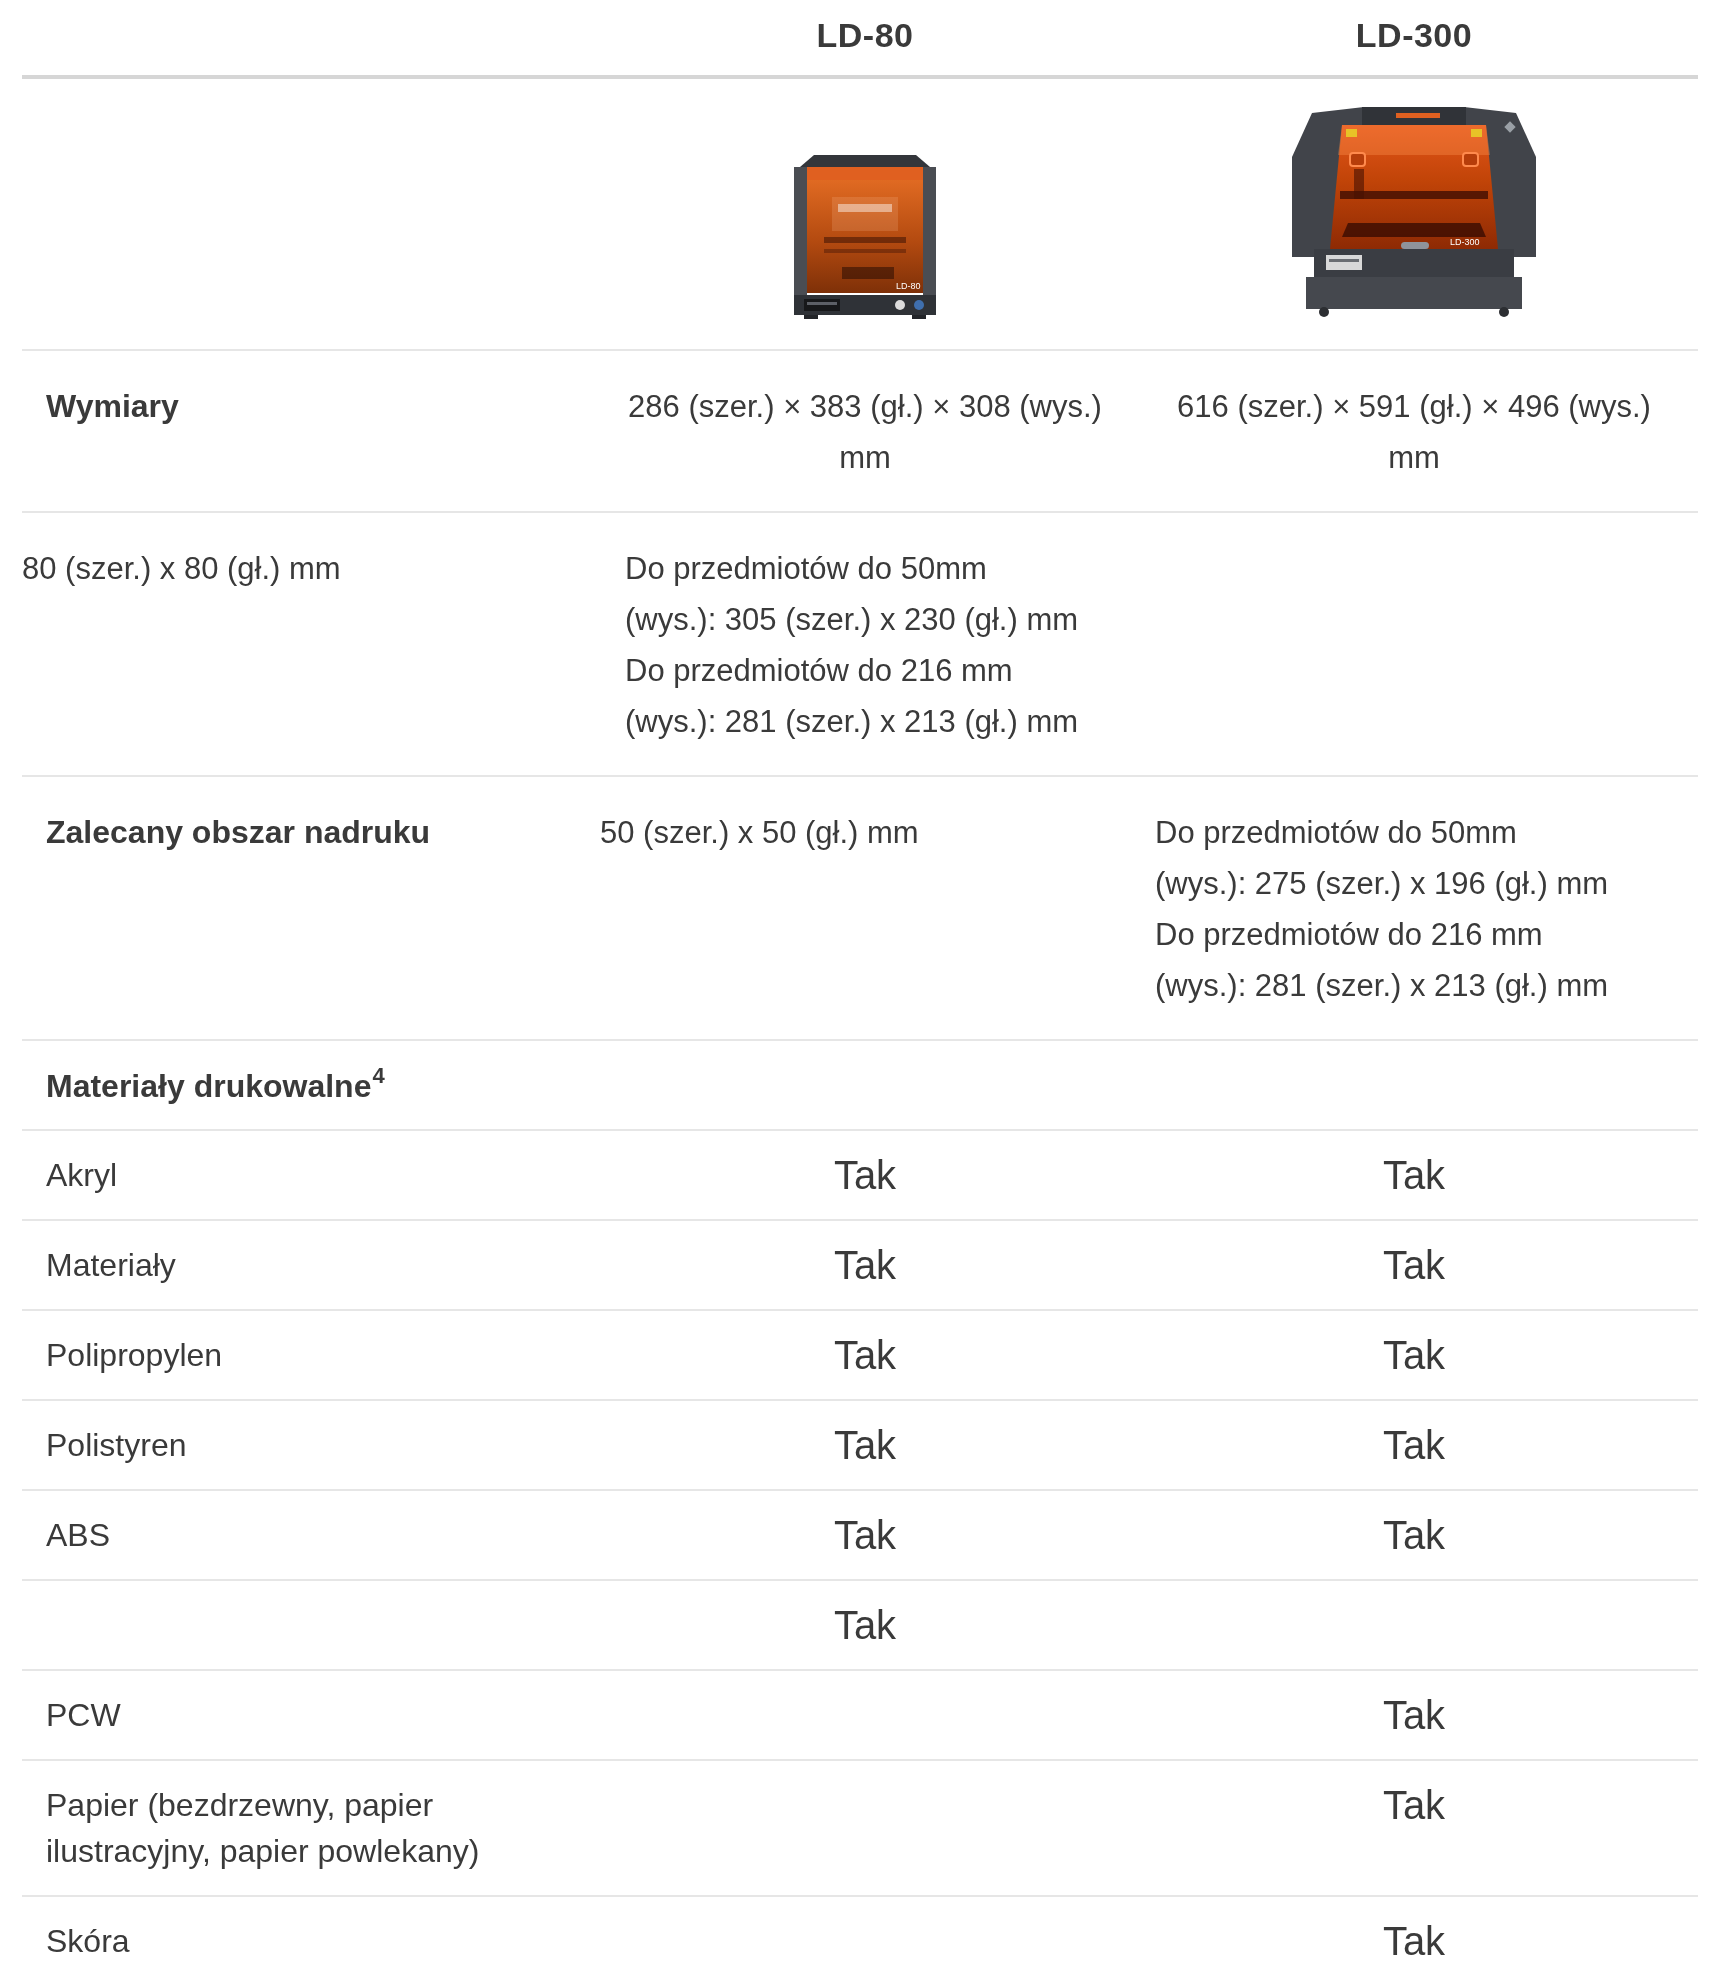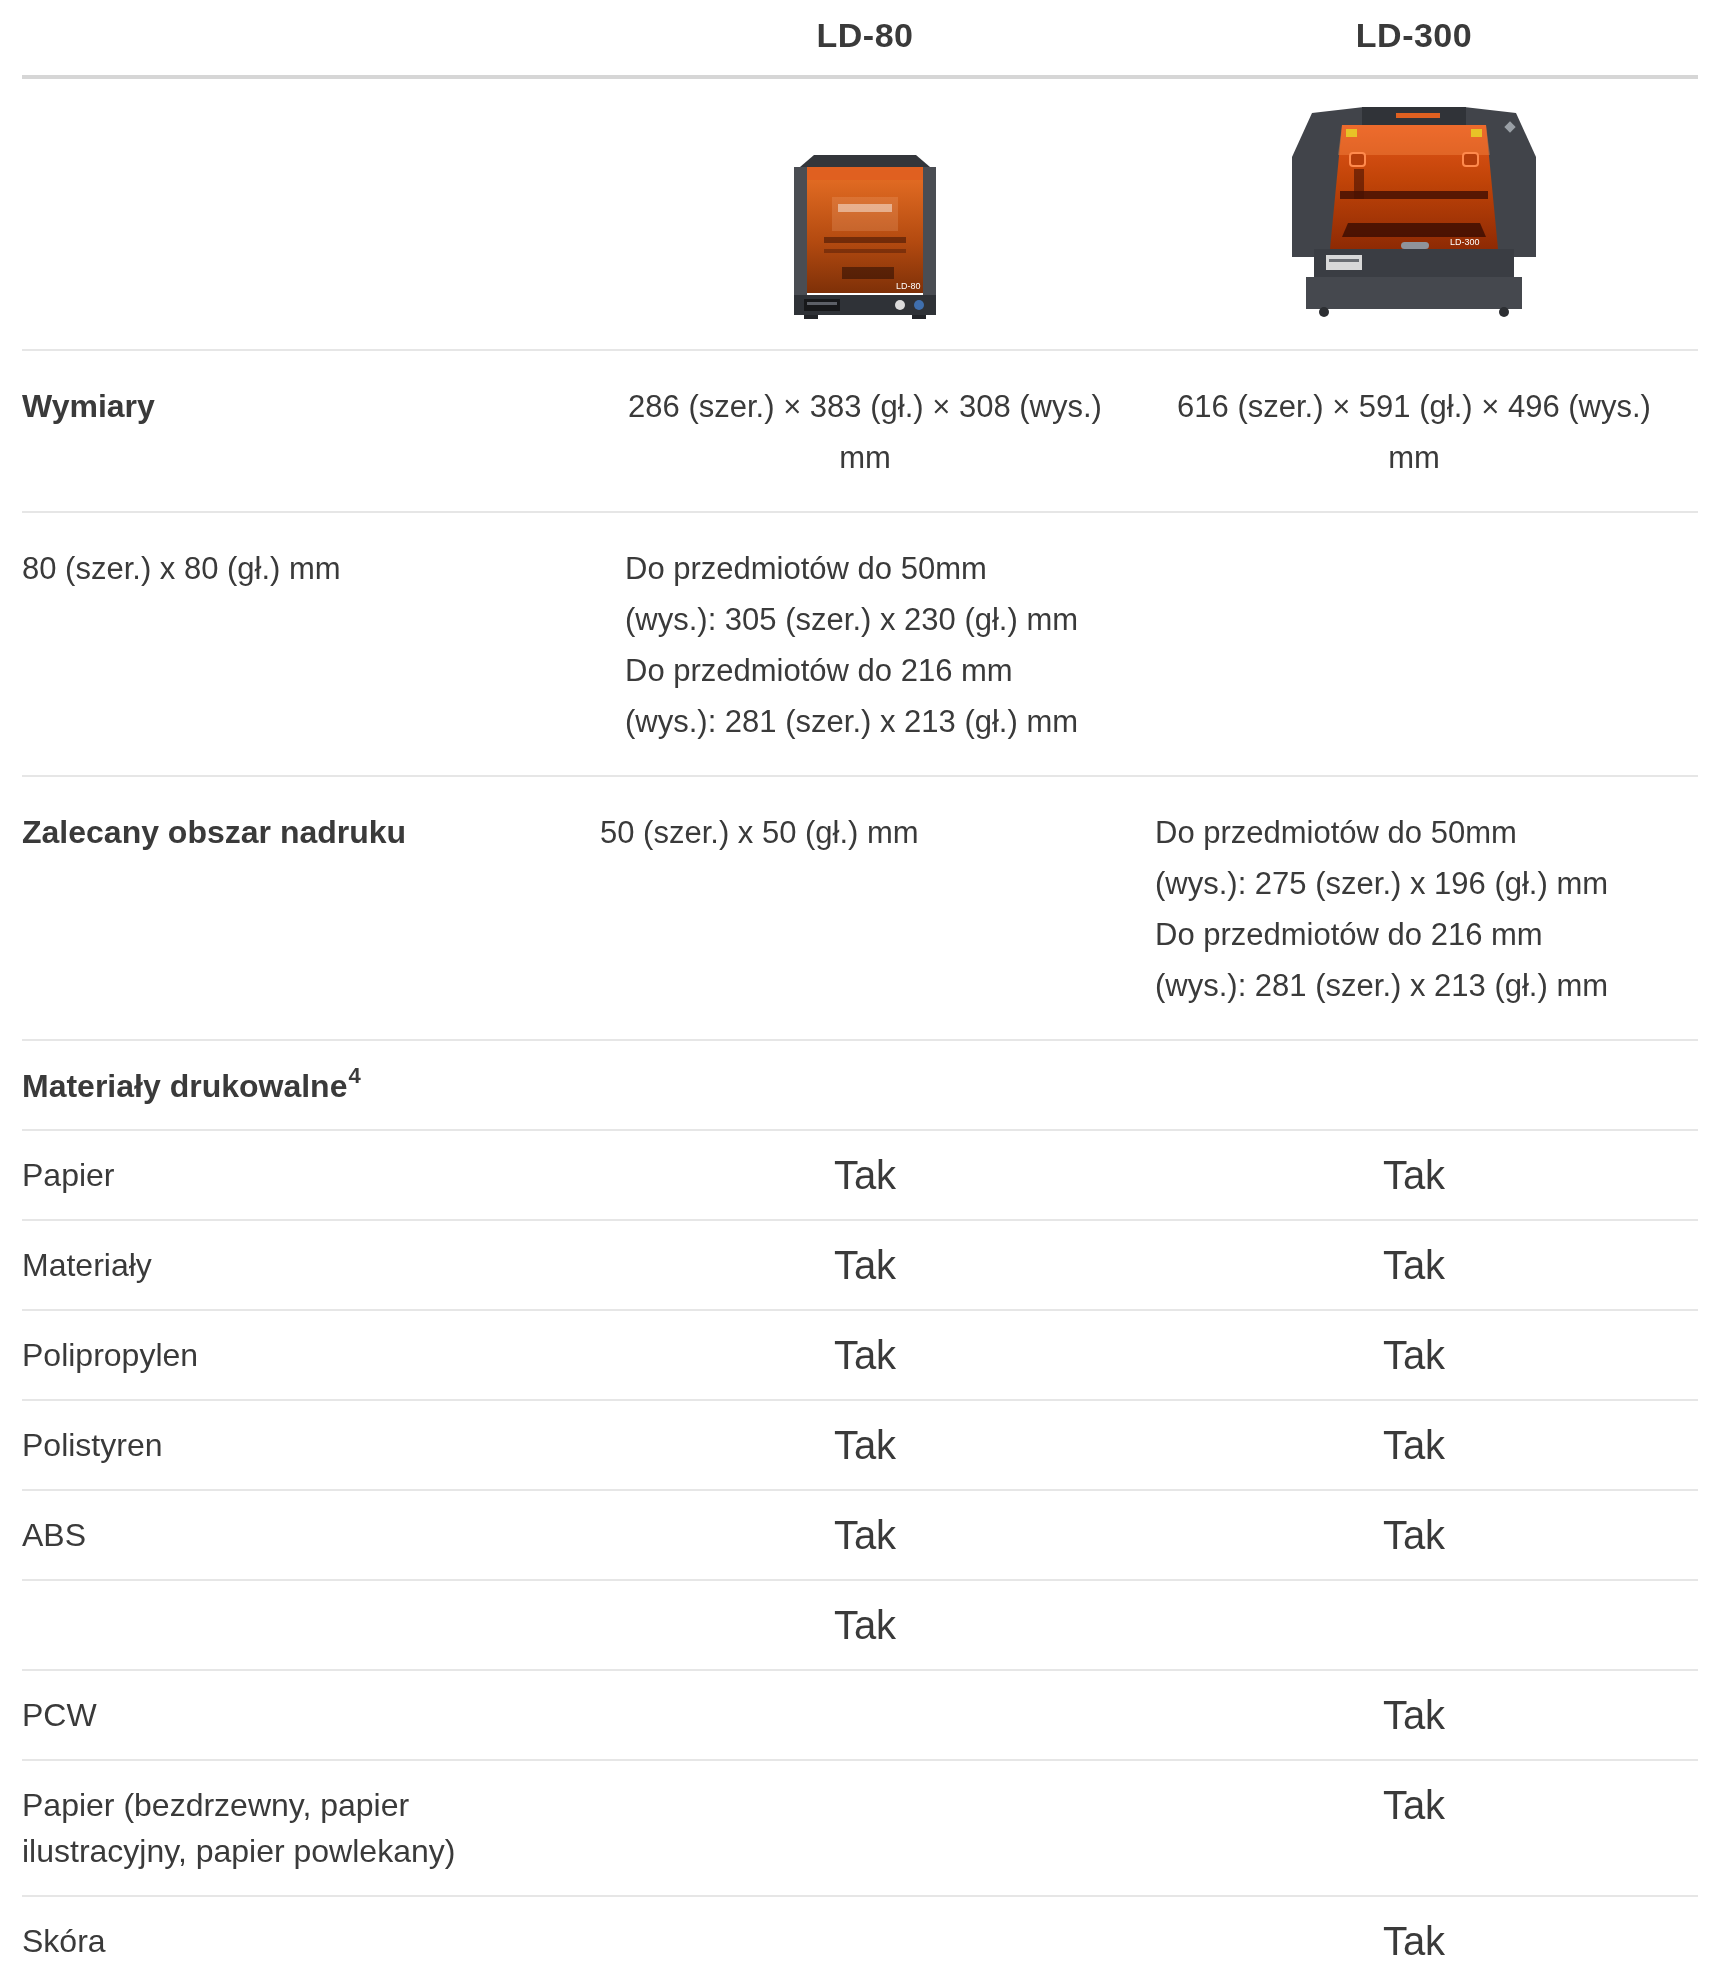--- a/index.html
+++ b/index.html
@@ -27,21 +27,21 @@
     font-weight: bold;
     letter-spacing: 0.5px;
     text-align: center;
     color: #3a3a3a;
   }
   
   .image-row { border-top: none; padding: 18px 0 30px; }
   .img-cell { display: flex; align-items: flex-end; justify-content: center; }
   
   .cell { padding: 0; }
-  .label-cell { padding-right: 50px; font-size: 32px; line-height: 50px; }
+  .label-cell { padding-right: 50px; font-size: 32px; line-height: 50px; margin-left: 24px; }
   .label-cell.bold { font-weight: bold; }
   sup.fnote { font-size: 22px; line-height: 0; position: relative; top: -2px; left: 1px; }
   
   .spec-row { padding: 30px 0 28px; }
   .spec-row .line { font-size: 31px; line-height: 51px; white-space: nowrap; }
   .lines.center { text-align: center; }
   .lines.left { text-align: left; }
   .col3 .lines.left { padding-left: 25px; }
   
   .section-row { padding: 22px 0 20px; }
@@ -173,21 +173,21 @@
             <div class="line">(wys.): 275 (szer.) x 196 (gł.) mm</div>
             <div class="line">Do przedmiotów do 216 mm</div>
             <div class="line">(wys.): 281 (szer.) x 213 (gł.) mm</div>
           </div>
         </div>
       </div>
       <div class="trow section-row">
         <div class="cell label-cell bold">Materiały drukowalne<sup class="fnote">4</sup></div>
       </div>
       <div class="trow material-row">
-        <div class="cell label-cell">Papier</div>
+        <div class="cell label-cell">Akryl</div>
         <div class="cell value-cell col2">
           <div class="lines center">
             <div class="line">Tak</div>
           </div>
         </div>
         <div class="cell value-cell col3">
           <div class="lines center">
             <div class="line">Tak</div>
           </div>
         </div>

